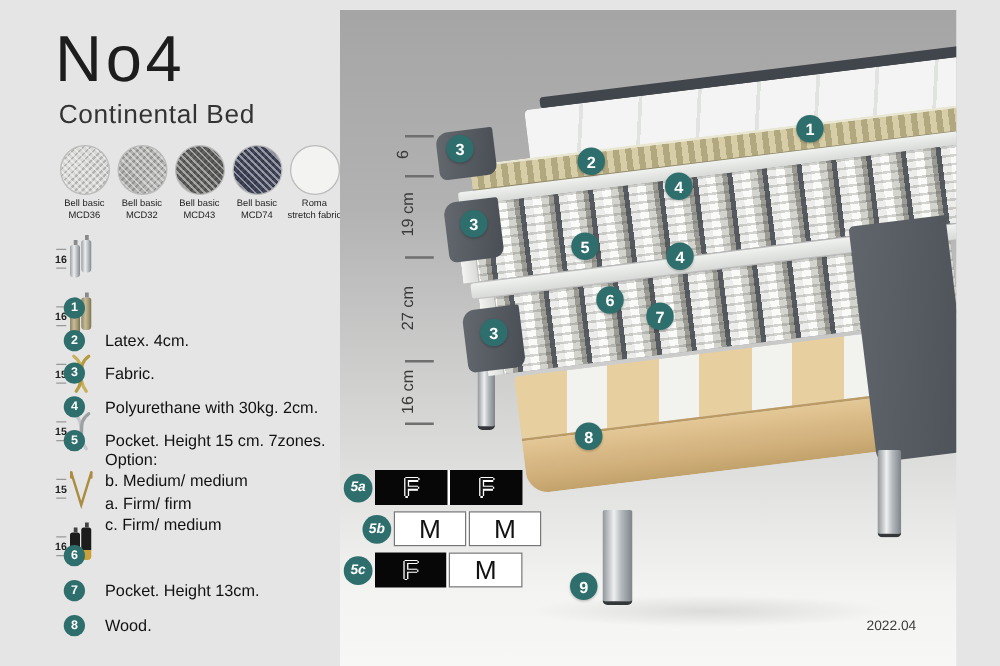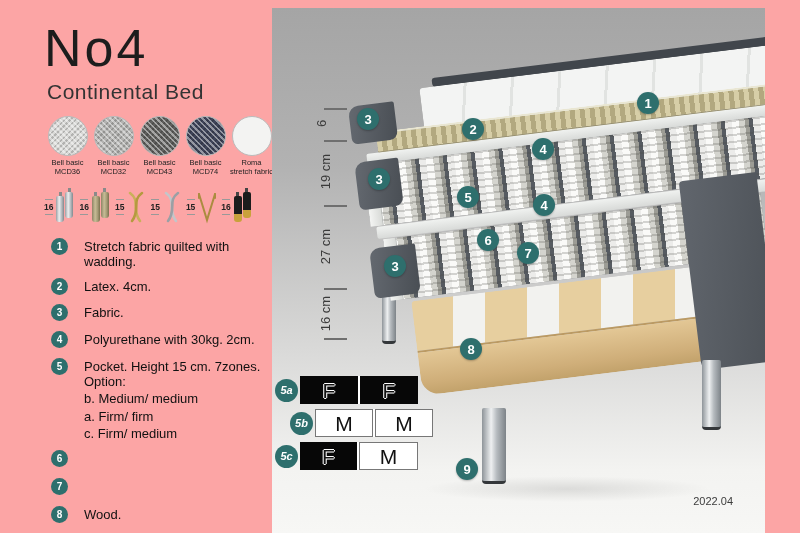--- a/index.html
+++ b/index.html
@@ -1,32 +1,32 @@
 <!DOCTYPE html>
 <html><head>
 <meta charset="utf-8">
 <style>
   * { margin:0; padding:0; box-sizing:border-box; }
   html,body { width:800px; height:533px; background:#fff; font-family:"Liberation Sans",sans-serif; overflow:hidden; }
-  #stage { position:relative; width:800px; height:533px; background:#fca5a5; }
+  #stage { position:relative; width:800px; height:533px; background:#e5e5e5; }
 
   
   .title { position:absolute; left:44px; top:18px; font-size:52px; font-weight:200; letter-spacing:3px; color:#1d1d1d; }
   .subtitle { position:absolute; left:47px; top:80px; font-size:21px; font-weight:300; letter-spacing:0.5px; color:#333; }
 
   .swatches { position:absolute; left:46px; top:116px; display:flex; gap:3px; }
   .swatch { width:43px; display:flex; flex-direction:column; align-items:center; }
   .swatch-circle { width:40px; height:40px; border-radius:50%; border:1px solid #bbb;
      background-image:
        repeating-linear-gradient(45deg, rgba(255,255,255,.45) 0 1.5px, rgba(255,255,255,0) 1.5px 4px),
        repeating-linear-gradient(-45deg, rgba(0,0,0,.18) 0 1.5px, rgba(0,0,0,0) 1.5px 4px); }
   .swatch-circle.plain { background-image:none; }
   .swatch-cap { margin-top:3px; font-size:7.5px; line-height:8.5px; color:#222; text-align:center; }
 
-  .legs-row { position:absolute; left:44px; top:186px; display:flex; gap:4px; align-items:flex-end; }
+  .legs-row { position:absolute; left:44px; top:186px; display:flex; gap:4px; align-items:flex-end;flex-direction:column; }
   .leg-item { display:flex; align-items:center; gap:2px; height:42px; }
   .leg-num { display:flex; flex-direction:column; align-items:center; font-size:8.5px; font-weight:bold; color:#222; }
   .leg-num .dash { width:8px; height:1px; background:#999; margin:2px 0; }
   .leg-glyph { position:relative; width:20px; height:34px; }
   .cyl { position:absolute; width:8px; height:26px; bottom:2px; border-radius:2px 2px 3px 3px; }
   .cyl::before { content:""; position:absolute; top:-4px; left:2.5px; width:3px; height:4px; background:#8a8a8a; }
   .cyl.chrome { background:linear-gradient(90deg,#9aa0a5,#eceeef 40%,#b7bcc0 70%,#83898e); }
   .cyl.brass  { background:linear-gradient(90deg,#8d8465,#c7bc96 40%,#a79d78 70%,#7b724f); }
   .cyl.blackgold { background:linear-gradient(180deg,#1c1c1c 0 70%, #c9a13b 70% 100%); }
   .cyl.blackgold::before { background:#444; }
@@ -216,21 +216,20 @@
       <div class="leg-glyph">
           <span class="cyl blackgold a"></span>
           <span class="cyl blackgold b"></span>
         </div>
     </div>
   </div>
 
   <div class="legend">
     <div class="legend-row">
       <div class="badge-s">1</div>
-      <div class="legend-text">Stretch fabric quilted with wadding.</div>
     </div>
     <div class="legend-row mt2">
       <div class="badge-s">2</div>
       <div class="legend-text">Latex. 4cm.</div>
     </div>
     <div class="legend-row mt2">
       <div class="badge-s">3</div>
       <div class="legend-text">Fabric.</div>
     </div>
     <div class="legend-row mt3">
@@ -242,20 +241,21 @@
       <div class="legend-text">Pocket. Height 15 cm. 7zones. Option:</div>
     </div>
     <div class="sub">b. Medium/ medium</div>
     <div class="sub">a. Firm/ firm</div>
     <div class="sub">c. Firm/ medium</div>
     <div class="legend-row mt1">
       <div class="badge-s">6</div>
     </div>
     <div class="legend-row mt4">
       <div class="badge-s">7</div>
+      <div class="legend-text">Pocket. Height 13cm.</div>
     </div>
     <div class="legend-row mt4">
       <div class="badge-s">8</div>
       <div class="legend-text">Wood.</div>
     </div>
 
   </div>
 
   <div class="panel">
 

